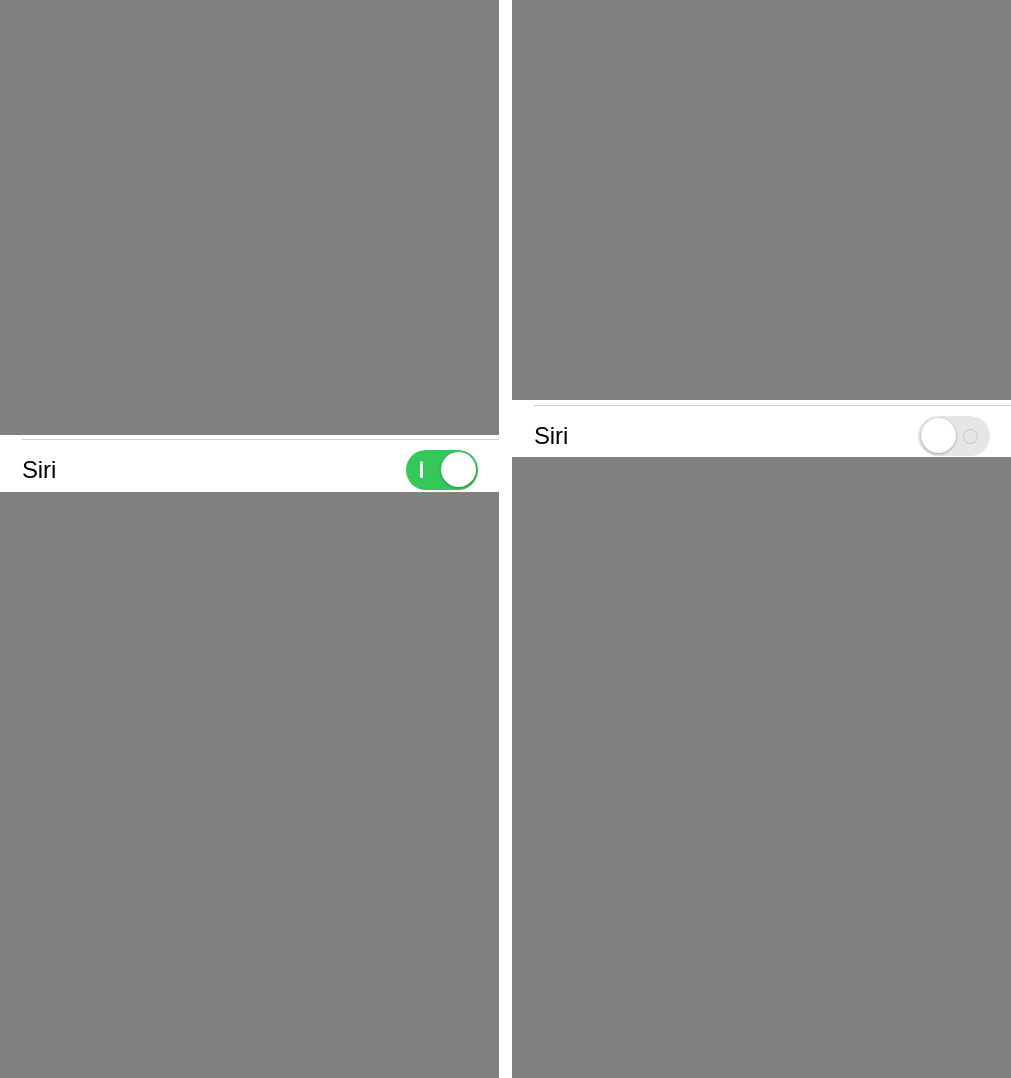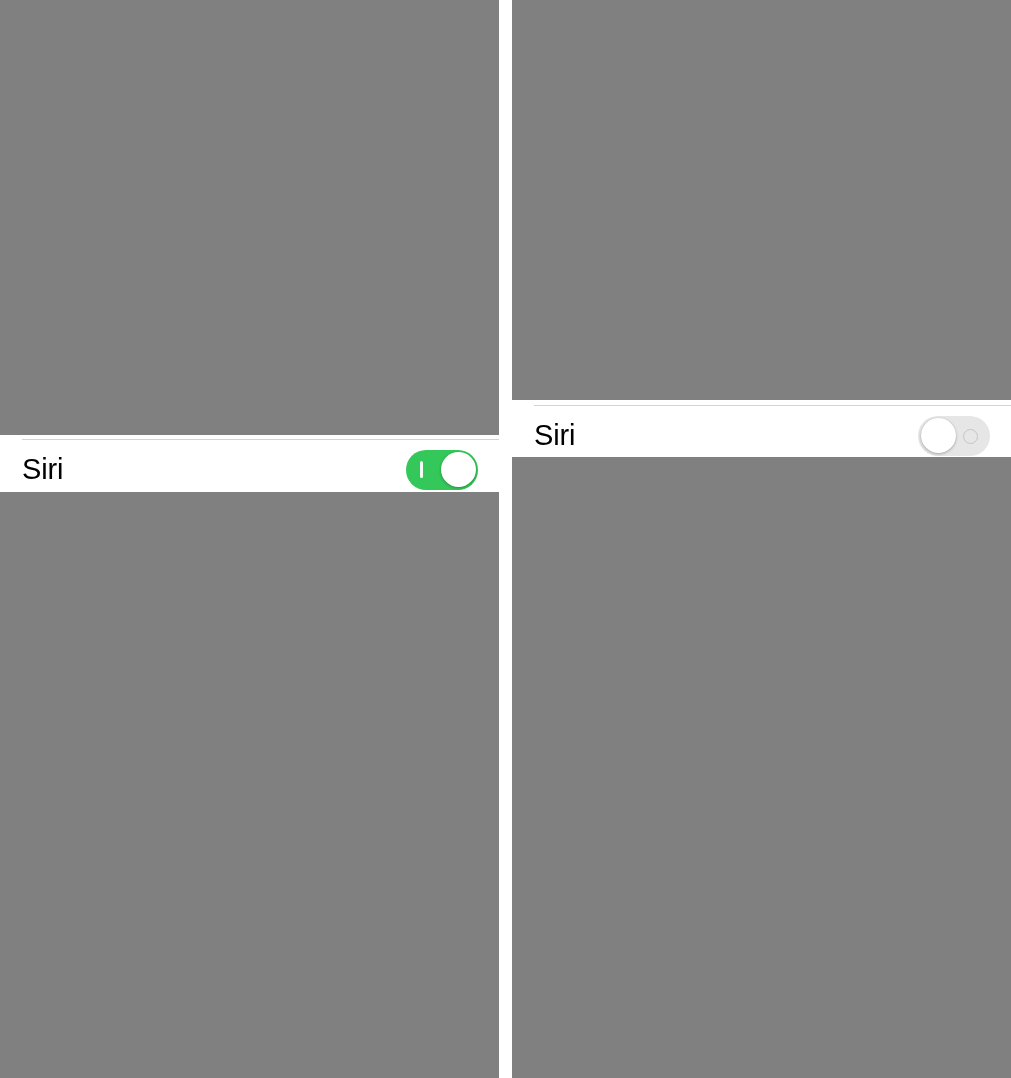--- a/index.html
+++ b/index.html
@@ -61,21 +61,21 @@
   }
   .chev-back::before { top:6px;  transform: rotate(-50deg); transform-origin: left center; }
   .chev-back::after  { top:12px; transform: rotate(50deg);  transform-origin: left center; }
   .back-label { font-size:21px; color:#1672d6; letter-spacing:-.2px; }
   .nav-title { position:absolute; left:0; right:0; text-align:center; font-size:21px; font-weight:700; color:#000; pointer-events:none; }
 
   
   .list { background:#ffffff; }
   .row { position:relative; height:59px; display:flex; align-items:center; padding:0 21px 0 22px; background:#fff; }
   .row .sep { position:absolute; left:22px; right:0; bottom:0; height:1px; background:#d4d4d6; }
-  .row-label { font-size:29px; color:#000; letter-spacing:-.15px; }
+  .row-label { font-size:24px; color:#000; letter-spacing:-.15px; }
   .row-right { margin-left:auto; display:flex; align-items:center; gap:10px; }
   .row-value { font-size:21px; color:#8a8a8e; letter-spacing:-.2px; }
   .chev-right { width:9px; height:16px; position:relative; flex:none; }
   .chev-right::before, .chev-right::after { content:""; position:absolute; right:3px; width:11px; height:2.6px; background:#a0a0a5; border-radius:2px; }
   .chev-right::before { top:4px;  transform:rotate(45deg);  transform-origin:right center; }
   .chev-right::after  { top:10px; transform:rotate(-45deg); transform-origin:right center; }
 
   
   .toggle { width:72px; height:40px; border-radius:20px; position:relative; flex:none; }
   .toggle.on  { background:#34c759; }

